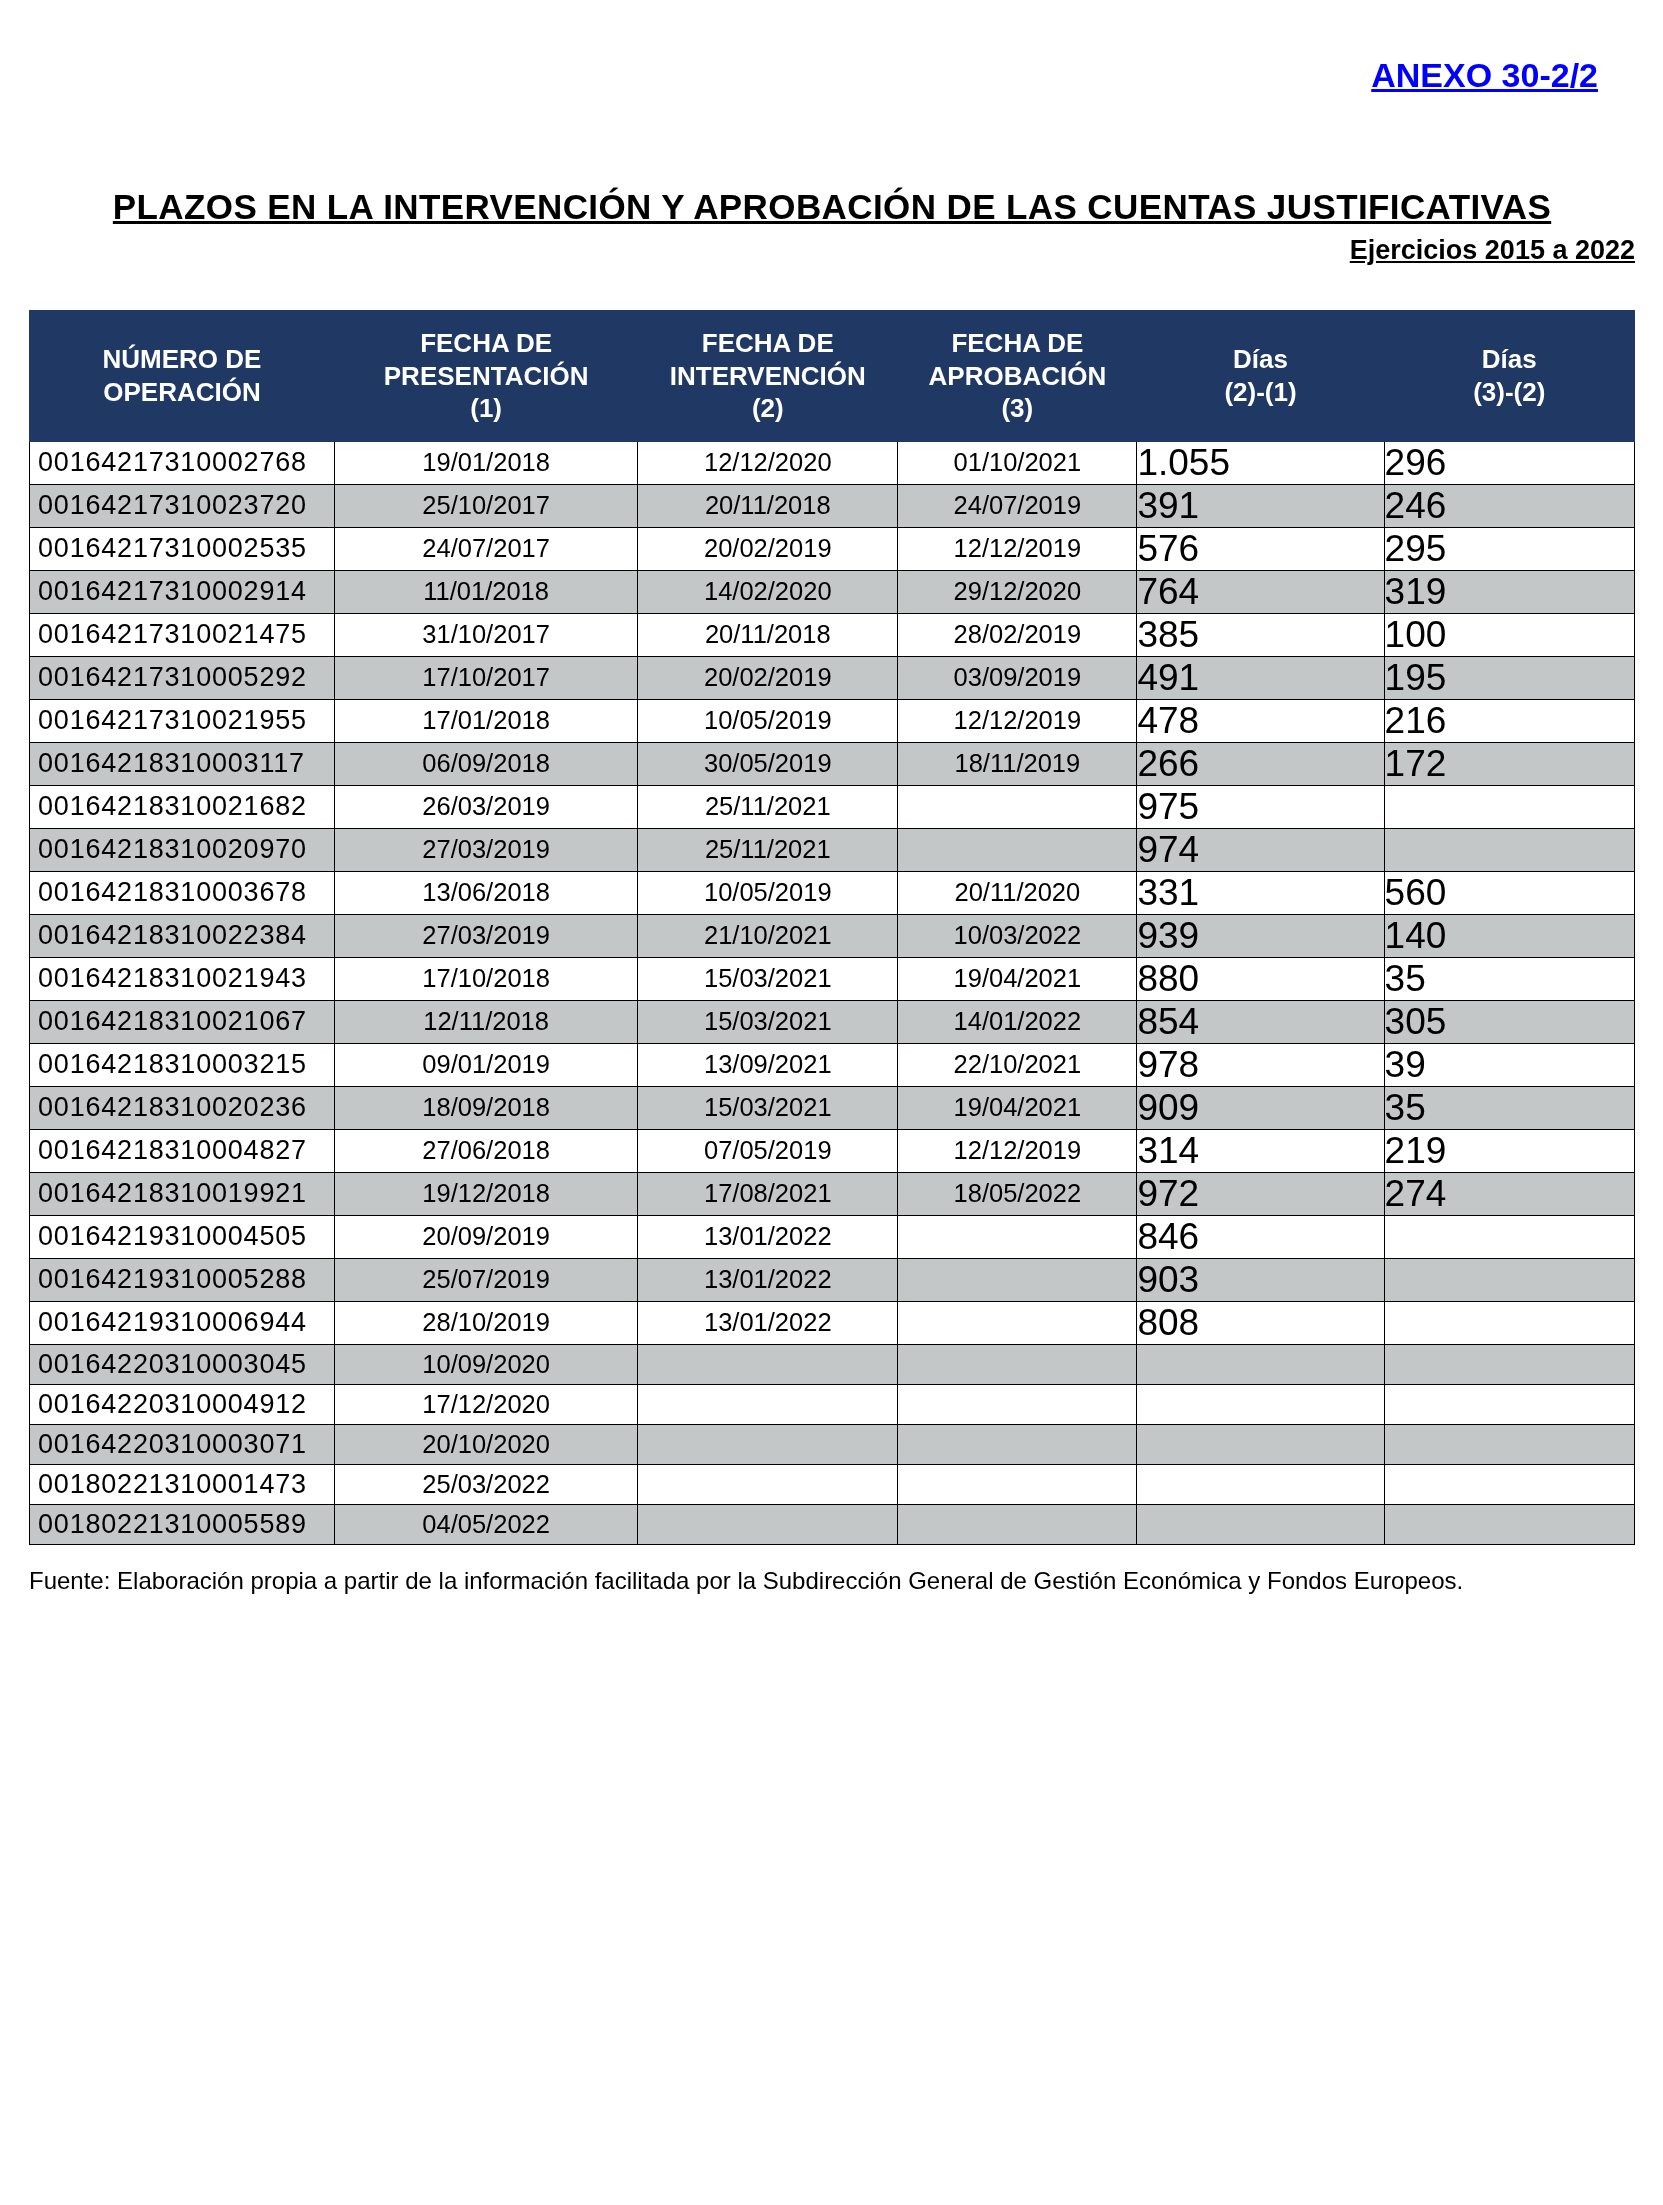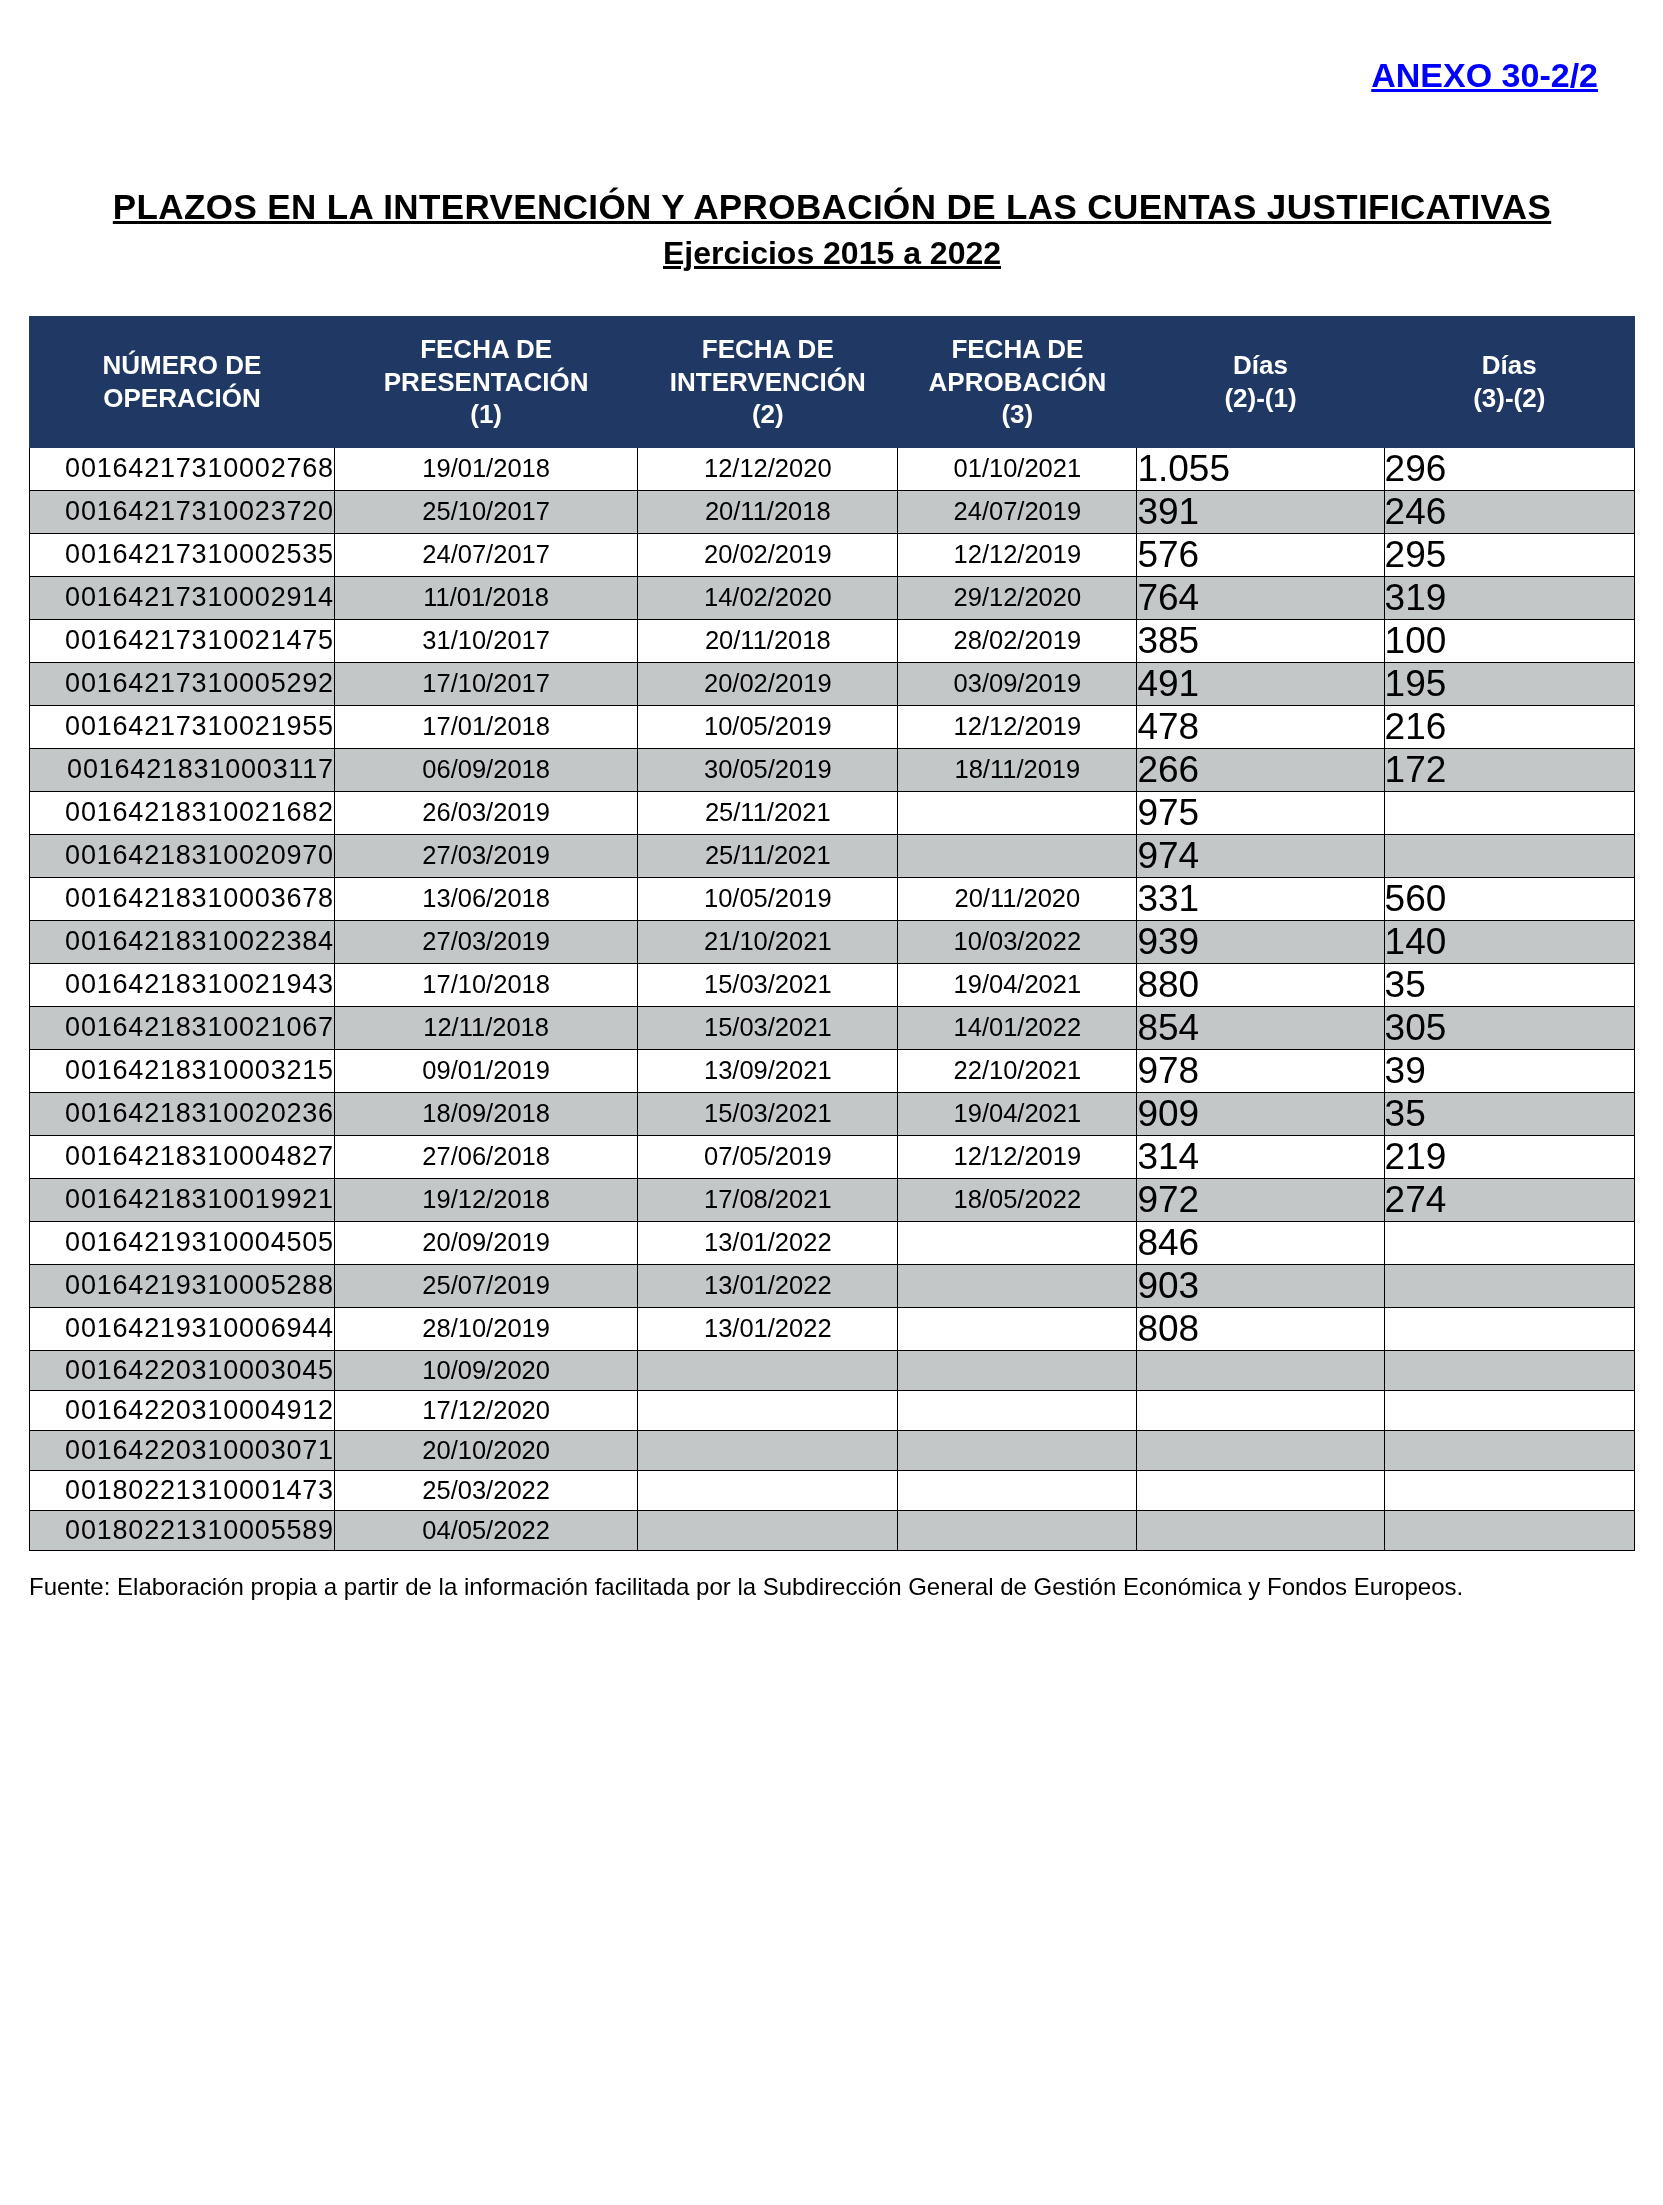--- a/index.html
+++ b/index.html
@@ -28,23 +28,23 @@
   .title {
     margin-top: 92px;
     text-align: center;
     font-weight: bold;
     font-size: 35px;
     text-decoration: underline;
     letter-spacing: 0.4px;
   }
   .subtitle {
     margin-top: 8px;
-    text-align: center;
+    text-align: right;
     font-weight: bold;
-    font-size: 32px;
+    font-size: 27px;
     text-decoration: underline;
   }
   table.plazos {
     margin-top: 44px;
     width: 100%;
     border-collapse: collapse;
     table-layout: fixed;
   }
   col.c-num   { width: 19.0%; }
   col.c-pres  { width: 18.9%; }
@@ -66,21 +66,21 @@
   }
   table.plazos td {
     border: 1.6px solid var(--border-black, #000000);
     height: 40px;
     vertical-align: middle;
     font-size: 25.5px;
     background: #ffffff;
     overflow: hidden;
   }
   table.plazos td.num {
-    text-align: right;
+    text-align: left;
     padding-left: 8px;
     font-size: 27px;
     letter-spacing: 0.8px;
   }
   table.plazos td.date { text-align: center; }
   table.plazos td.days {
     font-size: 37px;
   }
   table.plazos tbody tr:nth-child(even) td {
     background: var(--row-alt-bg, #C3C7C8);

